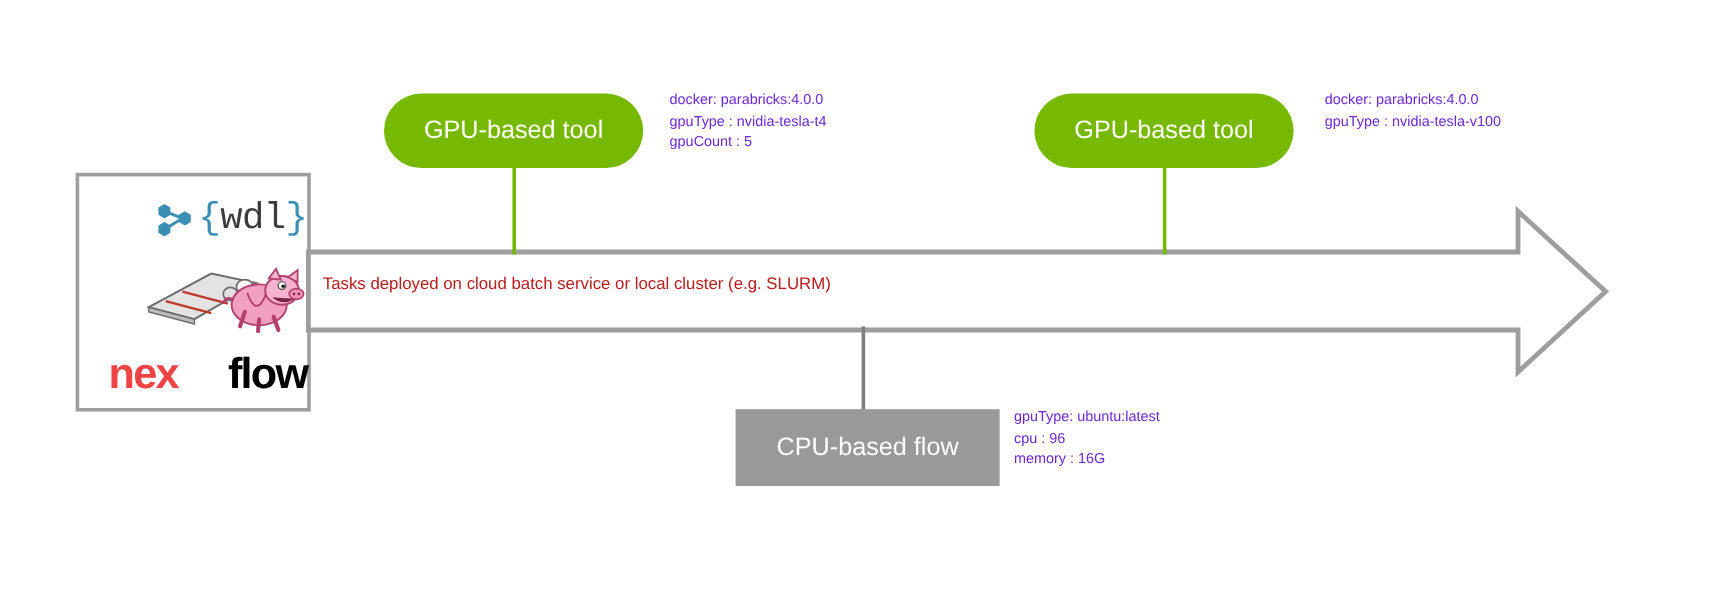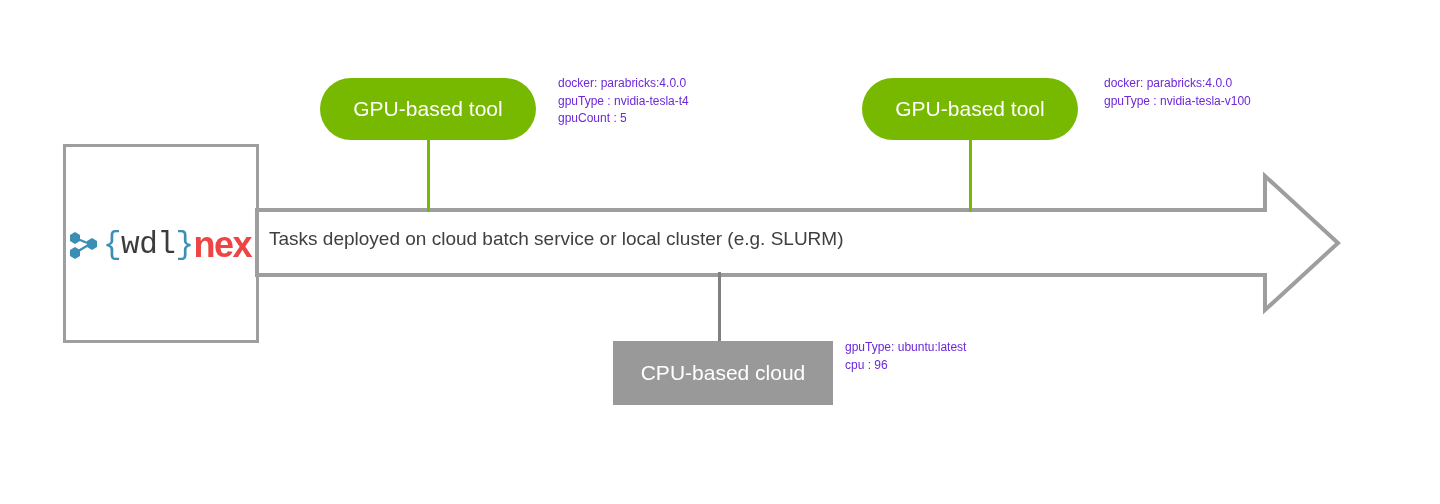--- a/index.html
+++ b/index.html
@@ -23,24 +23,24 @@
   .engine-box {
     position: absolute;
     left: 63px;
     top: 144px;
     width: 196px;
     height: 199px;
     border: 3px solid #9e9e9e;
     background: #ffffff;
     box-sizing: border-box;
     display: flex;
-    flex-direction: row;
-    align-items: center;
+    flex-direction: column;
+    align-items: flex-end;
     justify-content: space-around;
-    padding: 6px 0 4px 0;
+    padding: 6px 0 4px 16px;
   }
   .logo-wdl {
     display: flex;
     align-items: center;
     gap: 3px;
     height: 44px;
   }
   .logo-wdl .wdl-text {
     font-family: "Liberation Mono", monospace;
     font-size: 31px;
@@ -70,22 +70,22 @@
     top: 168px;
     width: 1090px;
     height: 150px;
   }
 
   
   .arrow-caption {
     position: absolute;
     left: 269px;
     top: 228px;
-    font-size: 19px;
-    color: #404040;
+    font-size: 14px;
+    color: #b91c1c;
     white-space: nowrap;
     text-align: right;
   }
 
   
   .tool-box {
     position: absolute;
     box-sizing: border-box;
     display: flex;
     align-items: center;
@@ -181,31 +181,32 @@
   </svg>
 
   <div class="arrow-caption">Tasks deployed on cloud batch service or local cluster (e.g. SLURM)</div>
 
   <div class="stem stem-green" id="stem-gpu-1"></div>
   <div class="stem stem-green" id="stem-gpu-2"></div>
   <div class="stem stem-gray" id="stem-cpu-1"></div>
 
   <div class="tool-box tool-gpu" id="gpu-box-1">GPU-based tool</div>
   <div class="tool-box tool-gpu" id="gpu-box-2">GPU-based tool</div>
-  <div class="tool-box tool-cpu" id="cpu-box-1">CPU-based cloud</div>
+  <div class="tool-box tool-cpu" id="cpu-box-1">CPU-based flow</div>
 
   <div class="spec" id="spec-gpu-1">
     <div>docker: parabricks:4.0.0</div>
     <div>gpuType : nvidia-tesla-t4</div>
     <div>gpuCount : 5</div>
   </div>
 
   <div class="spec" id="spec-gpu-2">
     <div>docker: parabricks:4.0.0</div>
     <div>gpuType : nvidia-tesla-v100</div>
   </div>
 
   <div class="spec" id="spec-cpu-1">
     <div>gpuType: ubuntu:latest</div>
     <div>cpu : 96</div>
+    <div>memory : 16G</div>
   </div>
 
 </div>
 
 </body></html>

